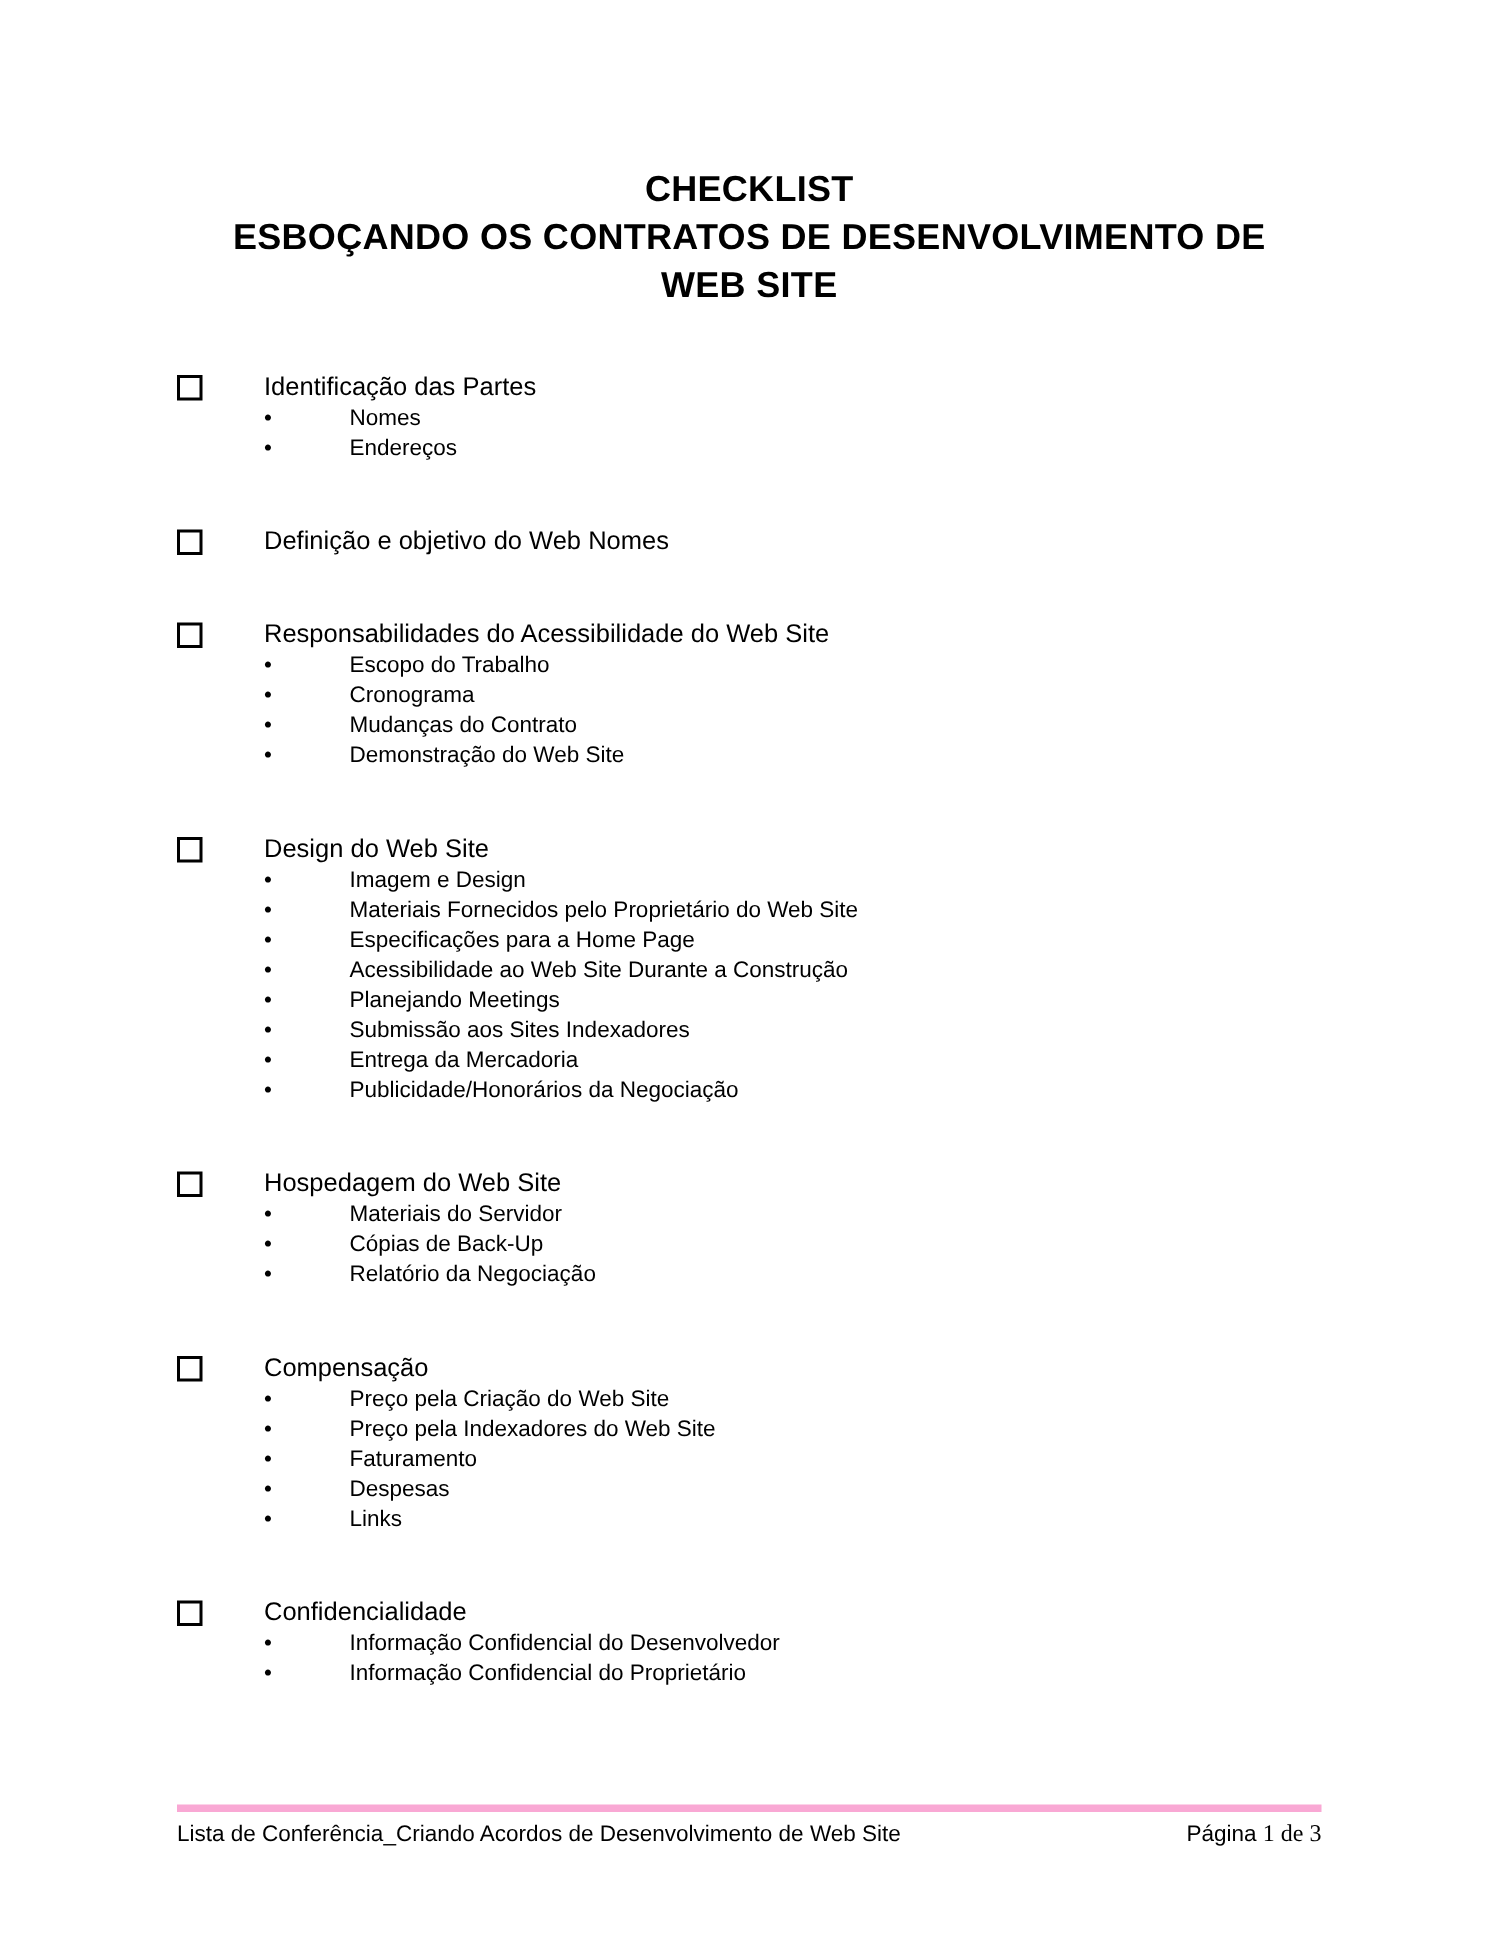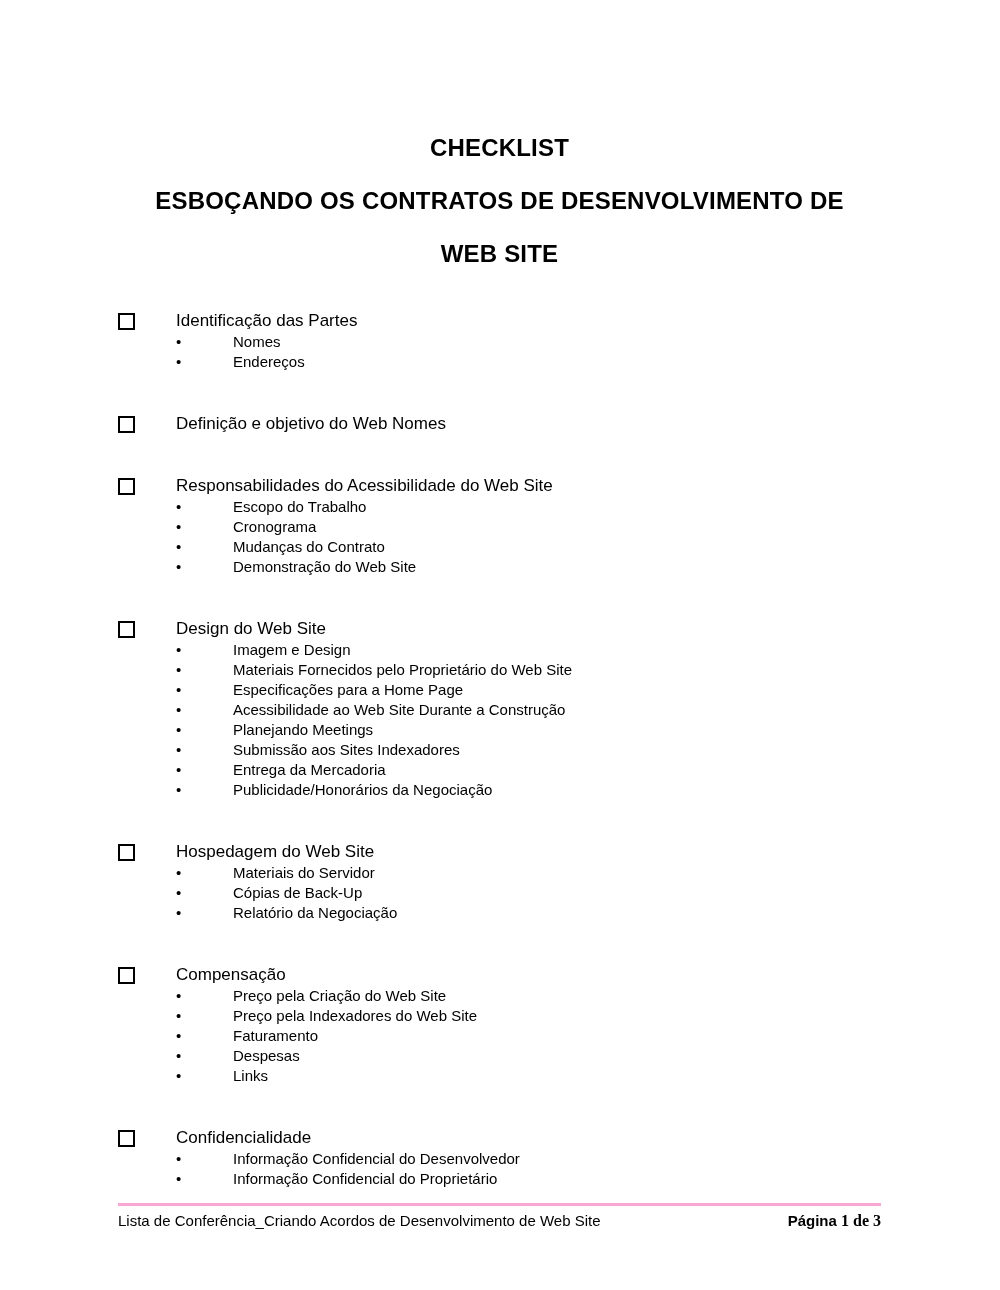--- a/index.html
+++ b/index.html
@@ -18,21 +18,21 @@
   }
   .content { padding: 111px 119px 0 118px; }
   .doc-title {
     margin: 0 0 41px 0;
     text-align: center;
     font-weight: bold;
     font-size: 24px;
     line-height: 32px;
     letter-spacing: 0.2px;
   }
-  .doc-title span { display: block; margin-top: 21px; }
+  .doc-title span { display: block; }
   .section { margin-bottom: 42px; }
   .section-heading {
     display: flex;
     align-items: flex-start;
     font-size: 17px;
     line-height: 20px;
   }
   .checkbox {
     flex: 0 0 auto;
     width: 13px; height: 13px;
@@ -47,28 +47,28 @@
     font-size: 15px;
     line-height: 20px;
   }
   .bullet {
     flex: 0 0 57px;
     font-size: 15px;
   }
   .footer {
     position: absolute;
     left: 118px; right: 119px; top: 1203px;
-    border-top: 3px solid #f9a8d4;
+    border-top: 5px solid #f9a8d4;
     padding-top: 5px;
     display: flex;
     justify-content: space-between;
     font-size: 15px;
     line-height: 20px;
   }
-  .footer-right { white-space: nowrap; font-weight: bold; }
+  .footer-right { white-space: nowrap; }
   .page-num-serif {
     font-family: "Liberation Serif", serif;
     font-size: 16px;
   }
 </style>
 </head>
 <body>
 
 <div class="page">
   <div class="content">

